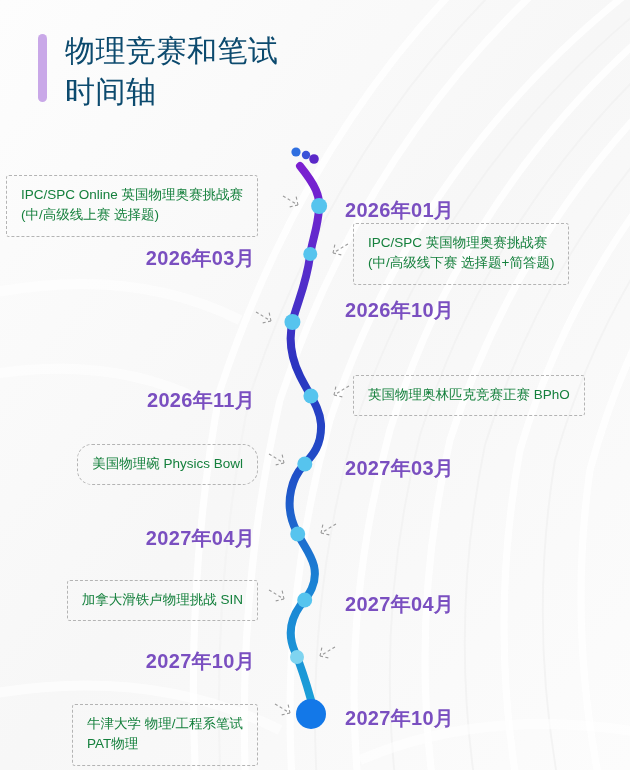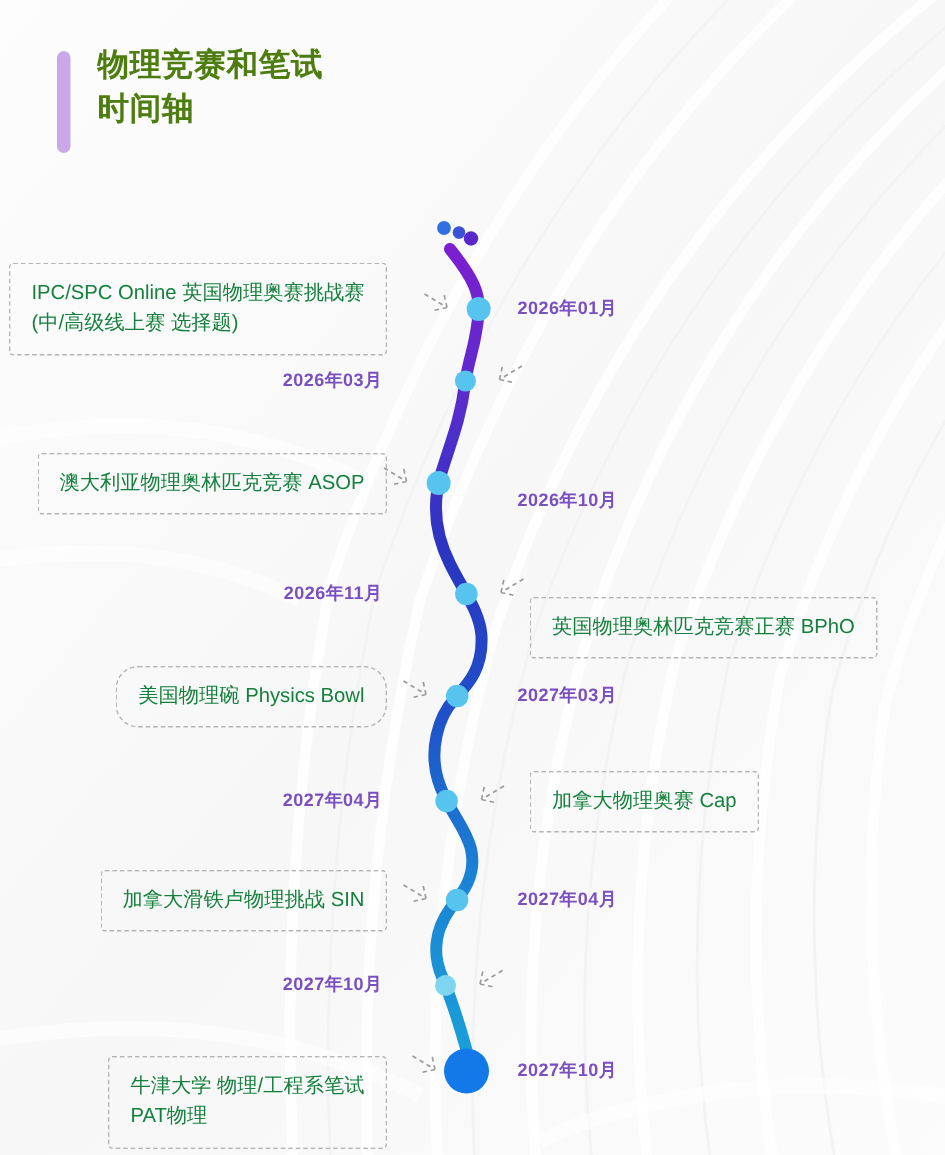--- a/index.html
+++ b/index.html
@@ -28,23 +28,23 @@
     gap:18px;
     z-index:5;
   }
   #title-accent-bar {
     width:9px; height:68px;
     border-radius:5px;
     flex:none;
     margin-top:4px;
   }
   #title-text {
-    font-size:21px;
-    font-weight:bold;
-    color:#4d7c0f;
+    font-size:30px;
+    font-weight:normal;
+    color:#0c4a6e;
     line-height:1.38;
     letter-spacing:0.5px;
     white-space:pre-line;
   }
 
   
   #timeline-svg {
     position:absolute;
     left:0; top:0;
     width:630px; height:770px;
@@ -67,21 +67,21 @@
     line-height:1.5;
     color:#15803d;
     white-space:pre-line;
     background:transparent;
   }
   .event-box.left  { right:372px; text-align:left; }
   .event-box.right { left:353px;  text-align:left; }
 
   .event-date {
     position:absolute;
-    font-size:12px;
+    font-size:20px;
     font-weight:bold;
     color:#7a4fc0;
     letter-spacing:0.3px;
     white-space:nowrap;
   }
   .event-date.left  { right:375px; }
   .event-date.right { left:345px;  text-align:left; }
 
   .connector { position:absolute; pointer-events:none; }
 </style>
@@ -170,40 +170,40 @@
 </svg>
 
 <div id="events-layer">
     <div class="event-date right" style="top: 196.5px;">2026年01月</div>
     <div class="event-box left" style="top: 175px;">IPC/SPC Online 英国物理奥赛挑战赛
 (中/高级线上赛 选择题)</div>
     <svg class="connector" width="26" height="26" viewBox="0 0 26 26" style="left: 281.12px; position: absolute; top: 190px;">
       <path d="M 2 6 L 17 15 M 17 15 L 8 17 M 17 15 L 15 6" stroke="#9a9a9a" stroke-width="1.1" stroke-dasharray="3 2.5" fill="none"></path>
     </svg>
     <div class="event-date left" style="top: 244.5px;">2026年03月</div>
+    <div class="event-box right" style="top: 223px;">IPC/SPC 英国物理奥赛挑战赛
+(中/高级线下赛 选择题+简答题)</div>
     <svg class="connector" width="26" height="26" viewBox="0 0 26 26" style="left: 324.273px; position: absolute; top: 238px;">
       <path d="M 24 6 L 9 15 M 9 15 L 18 17 M 9 15 L 11 6" stroke="#9a9a9a" stroke-width="1.1" stroke-dasharray="3 2.5" fill="none"></path>
     </svg>
-    <div class="event-date right" style="top: 325px;">2026年10月</div>
-    <div class="event-box left" style="top: 301.5px;">澳大利亚物理奥林匹克竞赛 ASOP</div>
+    <div class="event-date right" style="top: 297px;">2026年10月</div>
     <svg class="connector" width="26" height="26" viewBox="0 0 26 26" style="left: 254.44px; position: absolute; top: 306px;">
       <path d="M 2 6 L 17 15 M 17 15 L 8 17 M 17 15 L 15 6" stroke="#9a9a9a" stroke-width="1.1" stroke-dasharray="3 2.5" fill="none"></path>
     </svg>
     <div class="event-date left" style="top: 386.5px;">2026年11月</div>
-    <div class="event-box right" style="top: 398px;">英国物理奥林匹克竞赛正赛 BPhO</div>
+    <div class="event-box right" style="top: 375px;">英国物理奥林匹克竞赛正赛 BPhO</div>
     <svg class="connector" width="26" height="26" viewBox="0 0 26 26" style="left: 324.91px; position: absolute; top: 380px;">
       <path d="M 24 6 L 9 15 M 9 15 L 18 17 M 9 15 L 11 6" stroke="#9a9a9a" stroke-width="1.1" stroke-dasharray="3 2.5" fill="none"></path>
     </svg>
     <div class="event-date right" style="top: 454.5px;">2027年03月</div>
     <div class="event-box left" style="top: 443.5px; border-radius: 15px;">美国物理碗 Physics Bowl</div>
     <svg class="connector" width="26" height="26" viewBox="0 0 26 26" style="left: 266.806px; position: absolute; top: 448px;">
       <path d="M 2 6 L 17 15 M 17 15 L 8 17 M 17 15 L 15 6" stroke="#9a9a9a" stroke-width="1.1" stroke-dasharray="3 2.5" fill="none"></path>
     </svg>
     <div class="event-date left" style="top: 524.5px;">2027年04月</div>
-    <div class="event-box right" style="top: 513.5px;">加拿大物理奥赛 Cap</div>
     <svg class="connector" width="26" height="26" viewBox="0 0 26 26" style="left: 311.727px; position: absolute; top: 518px;">
       <path d="M 24 6 L 9 15 M 9 15 L 18 17 M 9 15 L 11 6" stroke="#9a9a9a" stroke-width="1.1" stroke-dasharray="3 2.5" fill="none"></path>
     </svg>
     <div class="event-date right" style="top: 590.5px;">2027年04月</div>
     <div class="event-box left" style="top: 579.5px;">加拿大滑铁卢物理挑战 SIN</div>
     <svg class="connector" width="26" height="26" viewBox="0 0 26 26" style="left: 266.708px; position: absolute; top: 584px;">
       <path d="M 2 6 L 17 15 M 17 15 L 8 17 M 17 15 L 15 6" stroke="#9a9a9a" stroke-width="1.1" stroke-dasharray="3 2.5" fill="none"></path>
     </svg>
     <div class="event-date left" style="top: 647.5px;">2027年10月</div>
     <svg class="connector" width="26" height="26" viewBox="0 0 26 26" style="left: 311.007px; position: absolute; top: 641px;">

